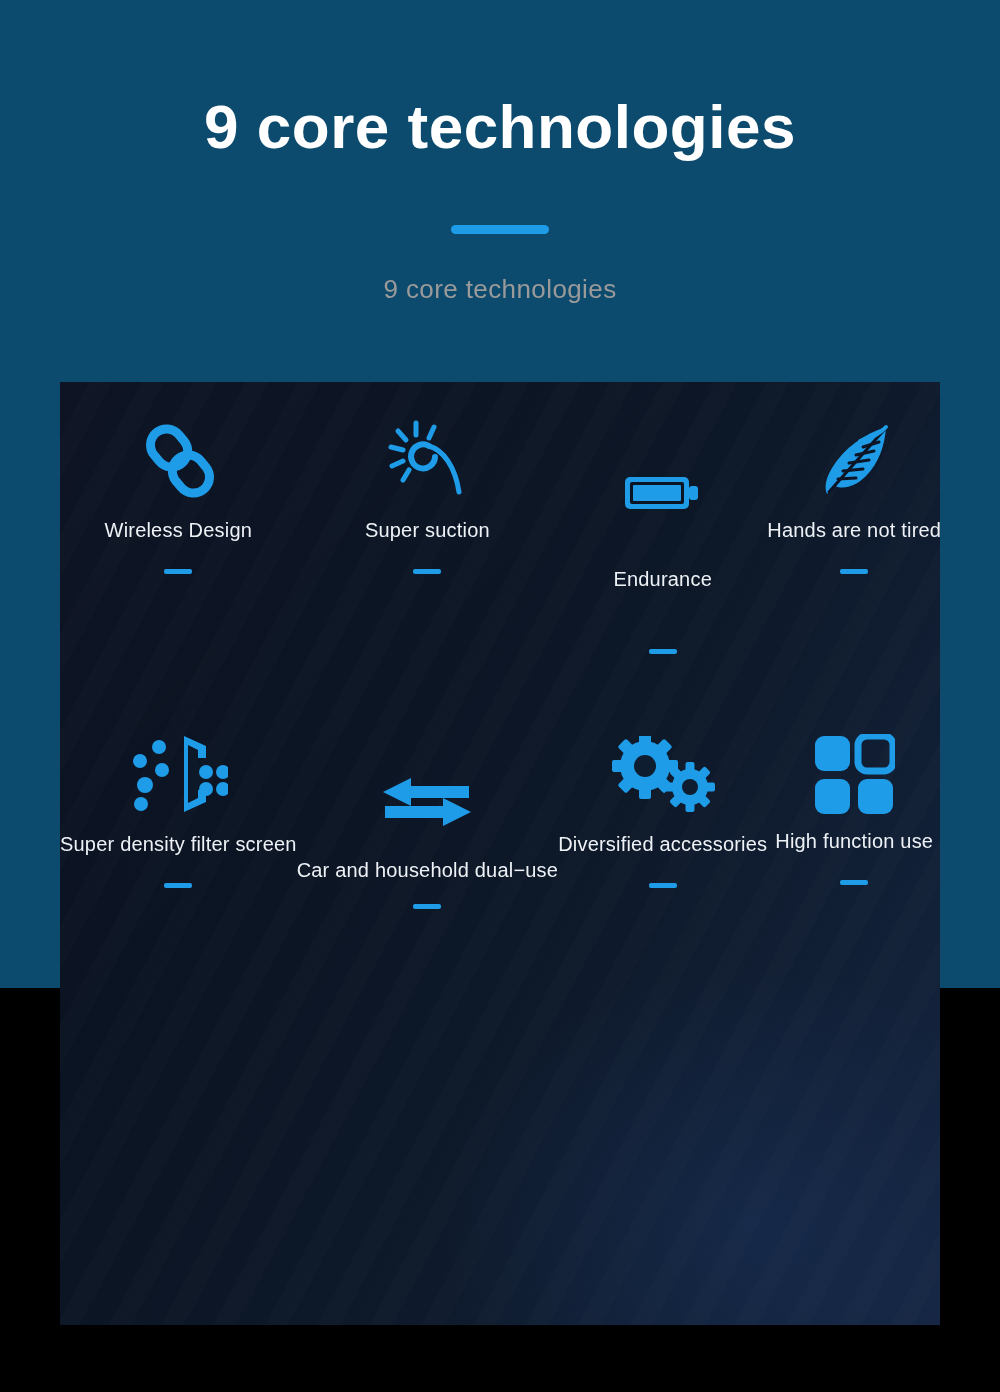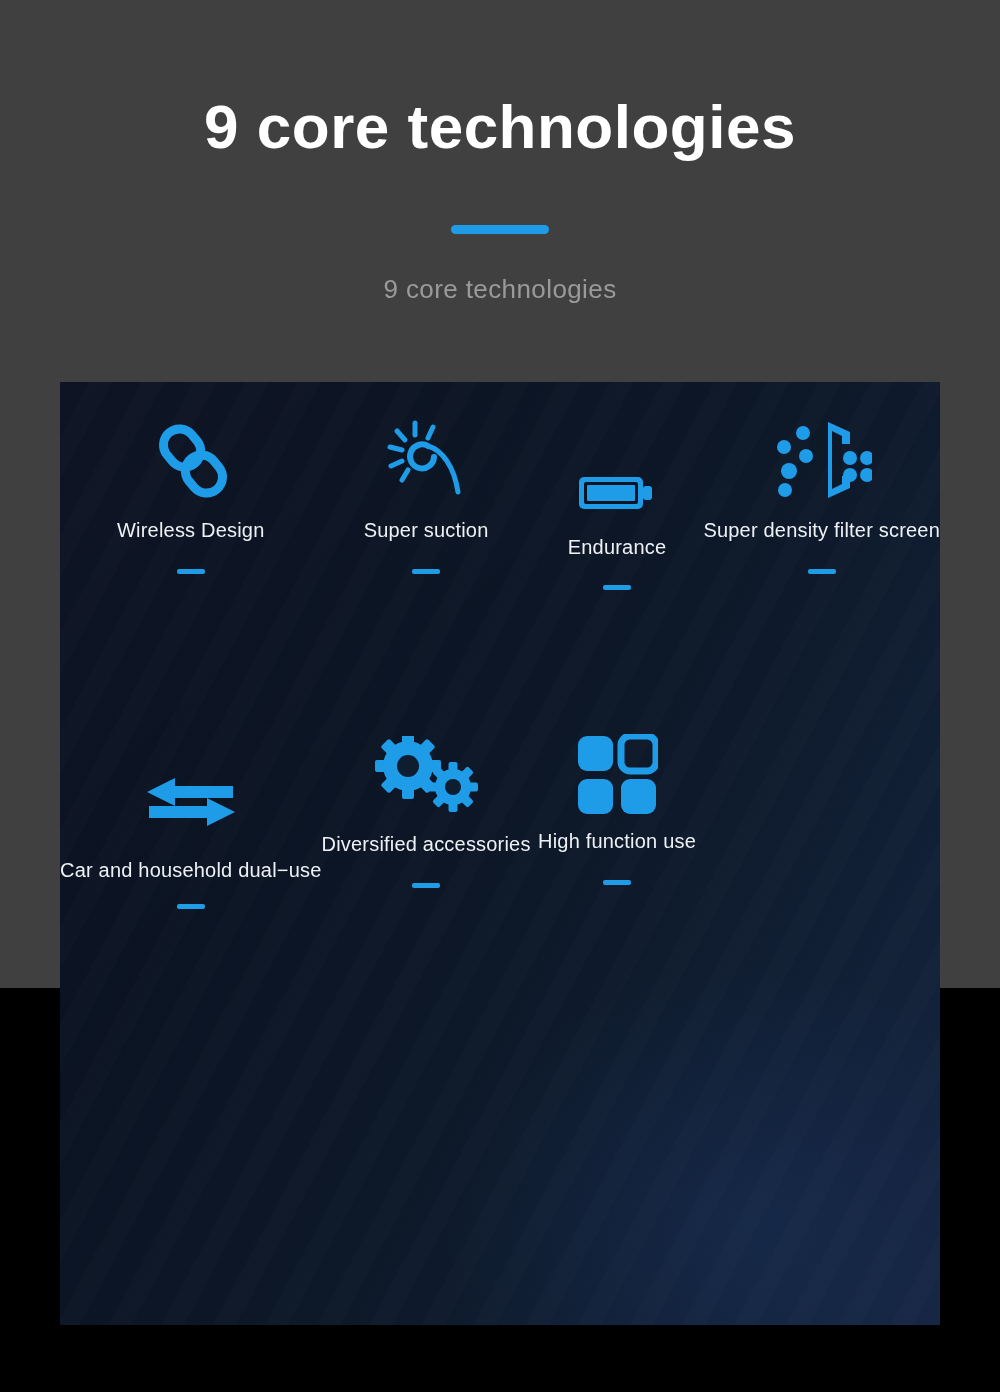--- a/index.html
+++ b/index.html
@@ -7,21 +7,21 @@
     width: 1000px;
     height: 1392px;
     background: #000000;
     font-family: "Liberation Sans", sans-serif;
     overflow: hidden;
   }
   .page {
     position: relative;
     width: 1000px;
     height: 988px;
-    background: #404040;
+    background: #0c4a6e;
   }
 
   
   .header {
     position: absolute;
     left: 0; top: 0;
     width: 1000px;
     text-align: center;
   }
   .title {
@@ -113,21 +113,21 @@
     margin-top: 27px;
     width: 28px;
     height: 5px;
     border-radius: 2px;
     background: #1e9ce8;
   }
 
   
   .r1c1 .icon-wrap { transform: translateX(2px); }
   .r1c2 .icon-wrap { transform: translateX(1px); }
-  .r1c3 { padding-top: 46px; }
+  .r1c3 { padding-top: 46px; gap: 32px; }
   .r1c3 .cell-label { margin-top: 22px; }
   .r1c3 .cell-dash { margin-top: 26px; }
   .r2c1 .icon-wrap { transform: translateX(2px); }
   .r2c3 { padding-top: 48px; }
   .r2c3 .cell-label { margin-top: 29px; }
   .r2c3 .cell-dash { margin-top: 22px; }
   .r3c3 .cell-label { margin-top: 14px; }
 </style>
 </head>
 <body>
@@ -186,20 +186,41 @@
             <rect x="2" y="5" width="64" height="32" rx="5" fill="#1e9ce8"></rect>
             <rect x="7" y="10" width="54" height="22" rx="2" fill="#0b1423"></rect>
             <rect x="10" y="13" width="48" height="16" rx="1" fill="#1e9ce8"></rect>
             <rect x="66" y="14" width="9" height="14" rx="3" fill="#1e9ce8"></rect>
           </svg>
         </div>
         <div class="cell-label">Endurance</div>
         <div class="cell-dash"></div>
       </div>
 
+      <div class="cell r2c1">
+        <div class="icon-wrap">
+          <svg width="80" height="78" viewBox="0 0 80 78">
+            <g fill="#1e9ce8">
+              <path d="M70 3 C48 10, 28 24, 16 44 C10 54, 8 63, 11 70 L19 62
+                       C28 66, 40 62, 50 52 C62 40, 69 22, 70 3 Z"></path>
+            </g>
+            <g stroke="#0c1526" stroke-width="3" fill="none" stroke-linecap="round">
+              <path d="M68 6 L13 68"></path>
+              <path d="M27 47 L47 45"></path>
+              <path d="M33 39 L53 36"></path>
+              <path d="M40 31 L58 27"></path>
+              <path d="M47 23 L63 18"></path>
+              <path d="M22 55 L40 54"></path>
+            </g>
+            <path d="M70 3 C62 12, 52 14, 44 17" stroke="#1e9ce8" stroke-width="4" fill="none" stroke-linecap="round"></path>
+          </svg>
+        </div>
+        <div class="cell-label">Hands are not tired</div>
+        <div class="cell-dash"></div>
+      </div>
 
       <div class="cell r2c2">
         <div class="icon-wrap">
           <svg width="100" height="84" viewBox="0 0 100 84">
 
             <path d="M56 4 L78 14 L78 26 L70 26 L70 58 L78 58 L78 70 L56 80 Z" fill="#1e9ce8"></path>
             <path d="M60 13 L60 71 L70 66 L70 18 Z" fill="#0d1828"></path>
 
             <g fill="#1e9ce8">
               <circle cx="31" cy="15" r="7"></circle>

